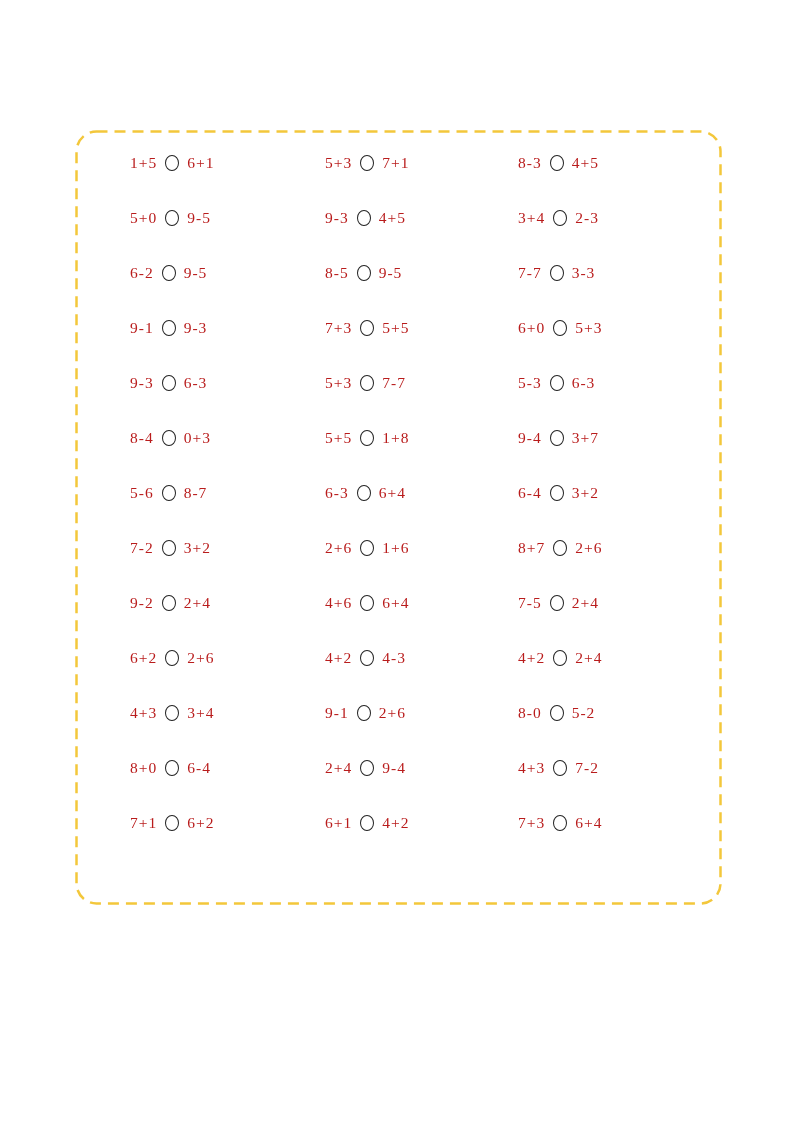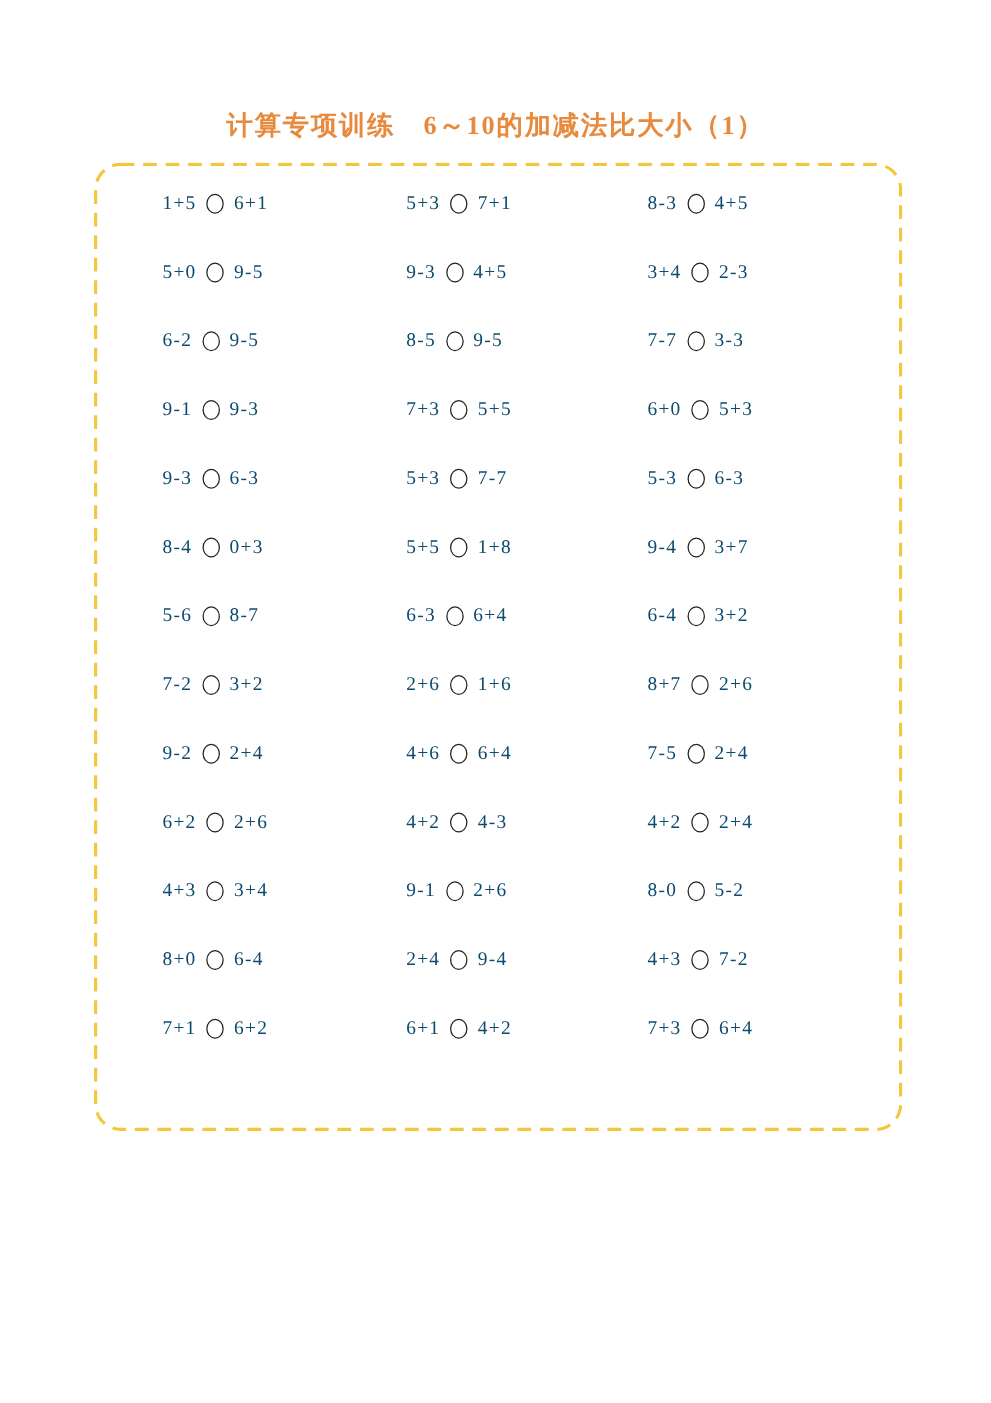--- a/index.html
+++ b/index.html
@@ -47,21 +47,21 @@
     grid-template-columns: 195px 193px 1fr;
     grid-auto-rows: 55px;
     align-items: center;
     justify-items: start;
   }
   .problem {
     display: flex;
     align-items: center;
     font-family: "Liberation Serif", serif;
     font-size: 15.5px;
-    color: #0c4a6e;
+    color: #b91c1c;
     letter-spacing: 1px;
     white-space: nowrap;
   }
   .circle {
     display: inline-block;
     width: 14px;
     height: 16px;
     border: 1.4px solid #222222;
     border-radius: 50%;
     margin: 0 8px;
@@ -95,21 +95,20 @@
     justify-content: center;
     font-size: 15px;
     font-family: "Liberation Serif", serif;
   }
 </style>
 </head>
 <body>
 
 <div class="page">
 
-  <h1 class="title">计算专项训练　6～10的加减法比大小（1）</h1>
 
   <div class="worksheet-box">
     <svg class="border-svg" viewBox="0 0 647 775" aria-hidden="true">
       <rect x="1.5" y="1.5" width="644" height="772" rx="20" ry="20" fill="none" stroke-width="2.5" stroke-dasharray="11 7" stroke="#F3C73B"></rect>
     </svg>
     <div class="problems-grid" id="problems-grid">
         <div class="problem">
           <span>1+5</span>
           <span class="circle"></span>
           <span>6+1</span>

